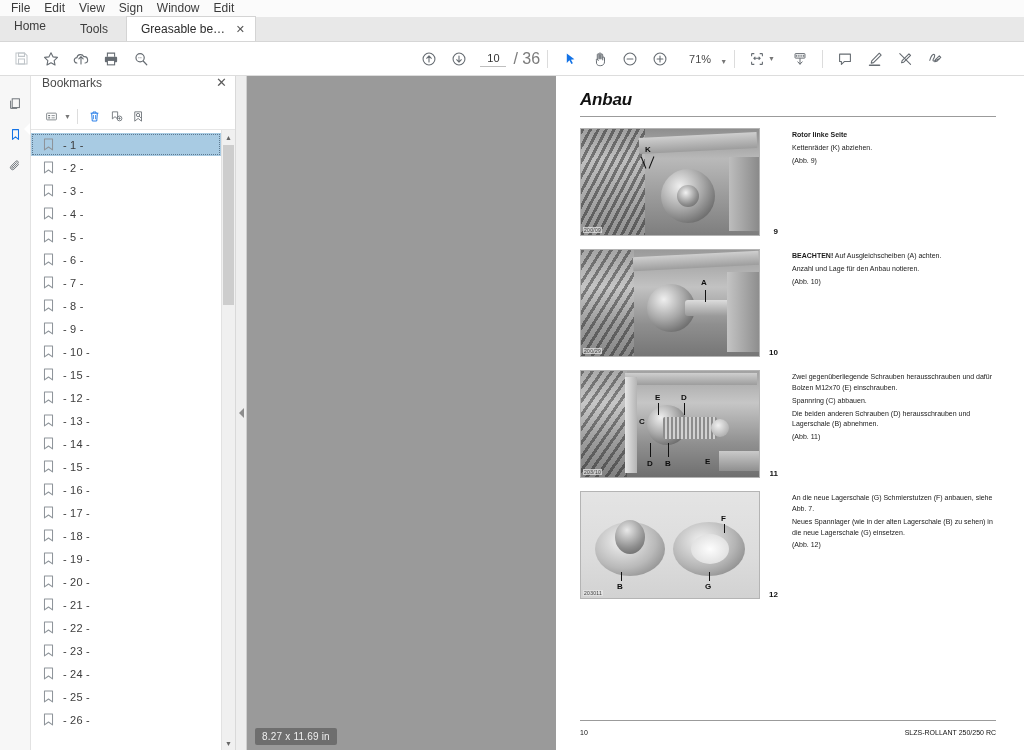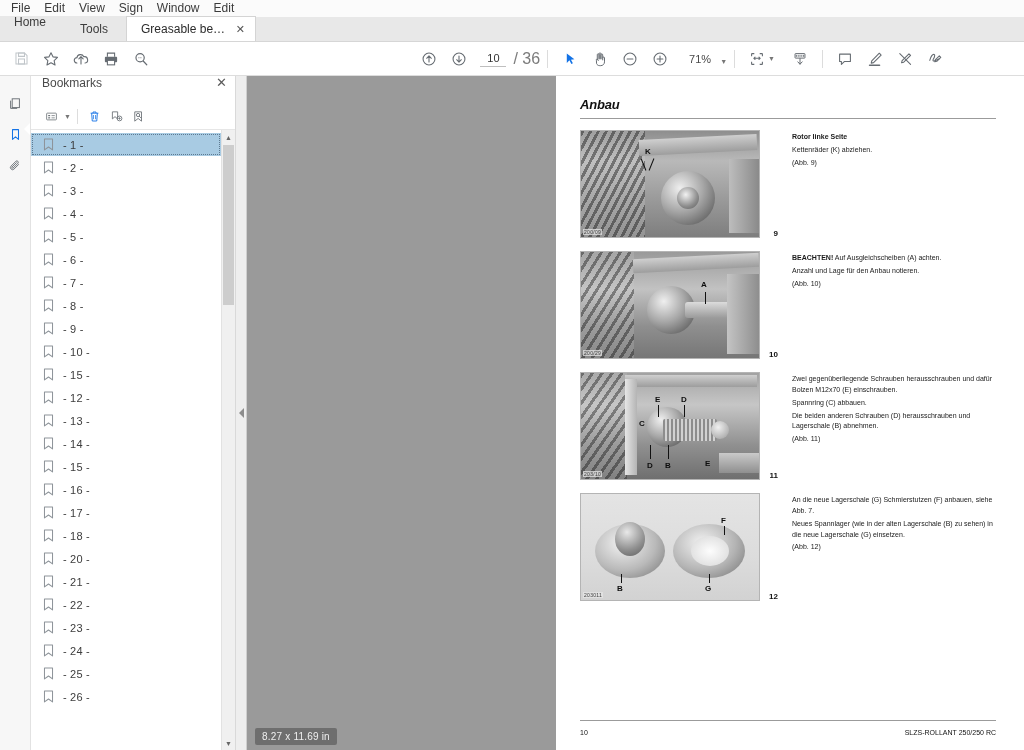--- a/index.html
+++ b/index.html
@@ -40,21 +40,21 @@
   
   .tabstrip {
     height: 25px; background: #e8e8e8; display: flex; align-items: flex-end;
     flex: 0 0 25px; border-bottom: 1px solid #d6d6d6; position: relative;
   }
   .tab {
     height: 25px; display: flex; align-items: center; font-size: 12px;
     color: #3c3c3c; padding: 0 18px; cursor: default; background: #e8e8e8;
     position: relative;
   }
-  .tab.home { padding: 0 16px 12px 14px; align-items: flex-end; }
+  .tab.home { padding: 0 16px 6px 14px; }
   .tab.active {
     background: #ffffff; color: #2b2b2b;
     border-left: 1px solid #d4d4d4; border-right: 1px solid #d4d4d4;
     border-top: 1px solid #d4d4d4;
   }
   .tab.doc { padding: 0 10px 0 14px; max-width: 130px; }
   .tab .tab-label { white-space: nowrap; overflow: hidden; text-overflow: ellipsis; }
   .tab .tab-close {
     margin-left: 10px; font-size: 11px; color: #555; line-height: 1; cursor: pointer;
   }
@@ -177,22 +177,22 @@
     position: absolute; left: 8px; bottom: 5px; background: #6e6e6e; color: #efefef;
     font-size: 10px; padding: 3px 7px; border-radius: 2px; letter-spacing: .2px;
   }
 
   
   .pdfpage {
     width: 468px; background: #ffffff; height: 100%;
     padding: 14px 28px 0 24px; position: relative; font-family: "Liberation Sans", sans-serif;
   }
   .doc-title {
-    font-size: 13px; font-weight: bold; font-style: italic; color: #111;
-    letter-spacing: -0.2px; margin-bottom: 6px; margin-top: 7px;
+    font-size: 17px; font-weight: bold; font-style: italic; color: #111;
+    letter-spacing: -0.2px; margin-bottom: 6px;
   }
   .doc-rule { height: 1px; background: #9b9b9b; margin-bottom: 11px; }
 
   .figblock { display: flex; margin-bottom: 13px; }
   .figwrap { position: relative; width: 180px; flex: 0 0 180px; }
   .figimg {
     width: 180px; height: 108px; border: 1px solid #b4b4b4; position: relative;
     overflow: hidden; background: #cfcfcf;
   }
   .figid {
@@ -613,20 +613,28 @@
               </span>
               <span class="bm-label">- 17 -</span>
             </div>
             <div class="bm-item">
               <span class="bm-icon">
                 <svg width="11" height="13" viewBox="0 0 12 14" fill="none" stroke="currentColor" stroke-width="1.1">
                   <path d="M1.6 1.1h8.8v11.8L6 9.7l-4.4 3.2z" stroke-linejoin="round"></path>
                 </svg>
               </span>
               <span class="bm-label">- 18 -</span>
+            </div>
+            <div class="bm-item">
+              <span class="bm-icon">
+                <svg width="11" height="13" viewBox="0 0 12 14" fill="none" stroke="currentColor" stroke-width="1.1">
+                  <path d="M1.6 1.1h8.8v11.8L6 9.7l-4.4 3.2z" stroke-linejoin="round"></path>
+                </svg>
+              </span>
+              <span class="bm-label">- 19 -</span>
             </div>
             <div class="bm-item">
               <span class="bm-icon">
                 <svg width="11" height="13" viewBox="0 0 12 14" fill="none" stroke="currentColor" stroke-width="1.1">
                   <path d="M1.6 1.1h8.8v11.8L6 9.7l-4.4 3.2z" stroke-linejoin="round"></path>
                 </svg>
               </span>
               <span class="bm-label">- 20 -</span>
             </div>
             <div class="bm-item">

